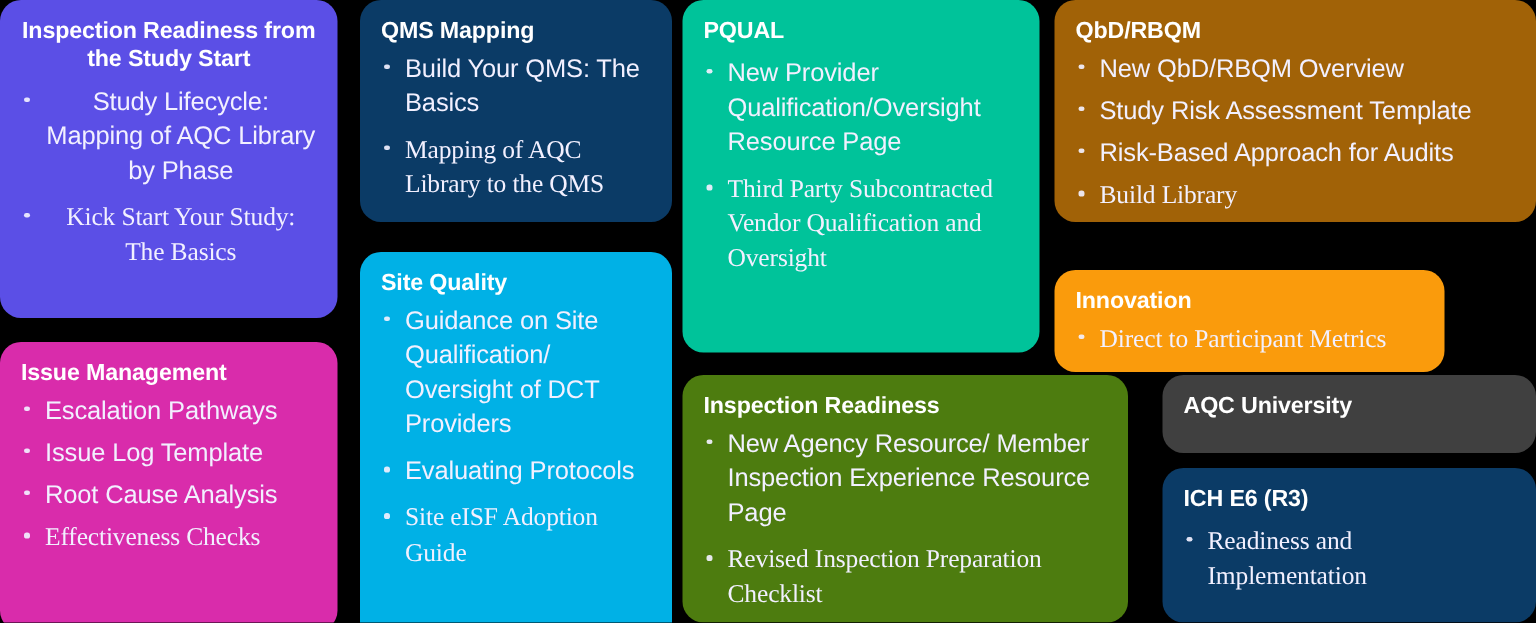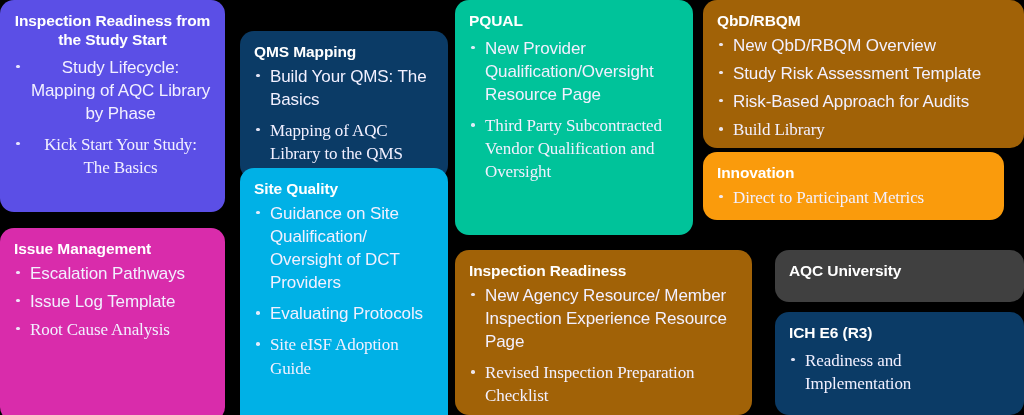--- a/index.html
+++ b/index.html
@@ -59,26 +59,26 @@
     height: 3.5px;
     border-radius: 50%;
     background: currentColor;
     opacity: 0.92;
   }
   .bullets.tight-list li { margin-bottom: 5px; }
 
   
   #card-inspection-readiness-study-start { left: 0px;   top: 0px;   width: 225px; height: 212px; text-align: center; }
   #card-issue-management                 { left: 0px;   top: 228px; width: 225px; height: 193px; }
-  #card-qms-mapping                      { left: 240px; top: 0px;   width: 208px; height: 148px; margin-top: 31px; }
+  #card-qms-mapping                      { left: 240px; top: 0px;   width: 208px; height: 148px; }
   #card-site-quality                     { left: 240px; top: 168px; width: 208px; height: 283px; }
   #card-pqual                            { left: 455px; top: 0px;   width: 238px; height: 235px; }
   #card-inspection-readiness             { left: 455px; top: 250px; width: 297px; height: 165px; }
   #card-qbd-rbqm                         { left: 703px; top: 0px;   width: 321px; height: 148px; }
-  #card-innovation                       { left: 703px; top: 152px; width: 301px; height: 68px; }
+  #card-innovation                       { left: 703px; top: 180px; width: 260px; height: 68px; }
   #card-aqc-university                   { left: 775px; top: 250px; width: 249px; height: 52px; }
   #card-ich-e6-r3                        { left: 775px; top: 312px; width: 249px; height: 103px; }
 </style>
 </head>
 <body>
 
 <div id="board">
 
   <div class="card" id="card-inspection-readiness-study-start" style="background-color: rgb(91, 79, 230);">
     <h2 class="card-title">Inspection Readiness from the Study Start</h2>
@@ -87,20 +87,21 @@
       <li><span class="dot"></span><span>Kick Start Your Study: The Basics</span></li>
     </ul>
   </div>
 
   <div class="card tight" id="card-issue-management" style="background-color: rgb(217, 44, 171);">
     <h2 class="card-title">Issue Management</h2>
     <ul class="bullets tight-list">
       <li><span class="dot"></span><span>Escalation Pathways</span></li>
       <li><span class="dot"></span><span>Issue Log Template</span></li>
       <li><span class="dot"></span><span>Root Cause Analysis</span></li>
+      <li><span class="dot"></span><span>Effectiveness Checks</span></li>
     </ul>
   </div>
 
   <div class="card tight" id="card-qms-mapping" style="background-color: rgb(11, 59, 102);">
     <h2 class="card-title">QMS Mapping</h2>
     <ul class="bullets">
       <li><span class="dot"></span><span>Build Your QMS: The Basics</span></li>
       <li><span class="dot"></span><span>Mapping of AQC Library to the QMS</span></li>
     </ul>
   </div>
@@ -115,21 +116,21 @@
   </div>
 
   <div class="card" id="card-pqual" style="background-color: rgb(0, 195, 154);">
     <h2 class="card-title">PQUAL</h2>
     <ul class="bullets">
       <li><span class="dot"></span><span>New Provider Qualification/Oversight Resource Page</span></li>
       <li><span class="dot"></span><span>Third Party Subcontracted Vendor Qualification and Oversight</span></li>
     </ul>
   </div>
 
-  <div class="card tight" id="card-inspection-readiness" style="background-color: #a16207;">
+  <div class="card tight" id="card-inspection-readiness" style="background-color: #4d7c0f;">
     <h2 class="card-title">Inspection Readiness</h2>
     <ul class="bullets">
       <li><span class="dot"></span><span>New Agency Resource/ Member Inspection Experience Resource Page</span></li>
       <li><span class="dot"></span><span>Revised Inspection Preparation Checklist</span></li>
     </ul>
   </div>
 
   <div class="card tight" id="card-qbd-rbqm" style="background-color: #a16207;">
     <h2 class="card-title">QbD/RBQM</h2>
     <ul class="bullets tight-list">

